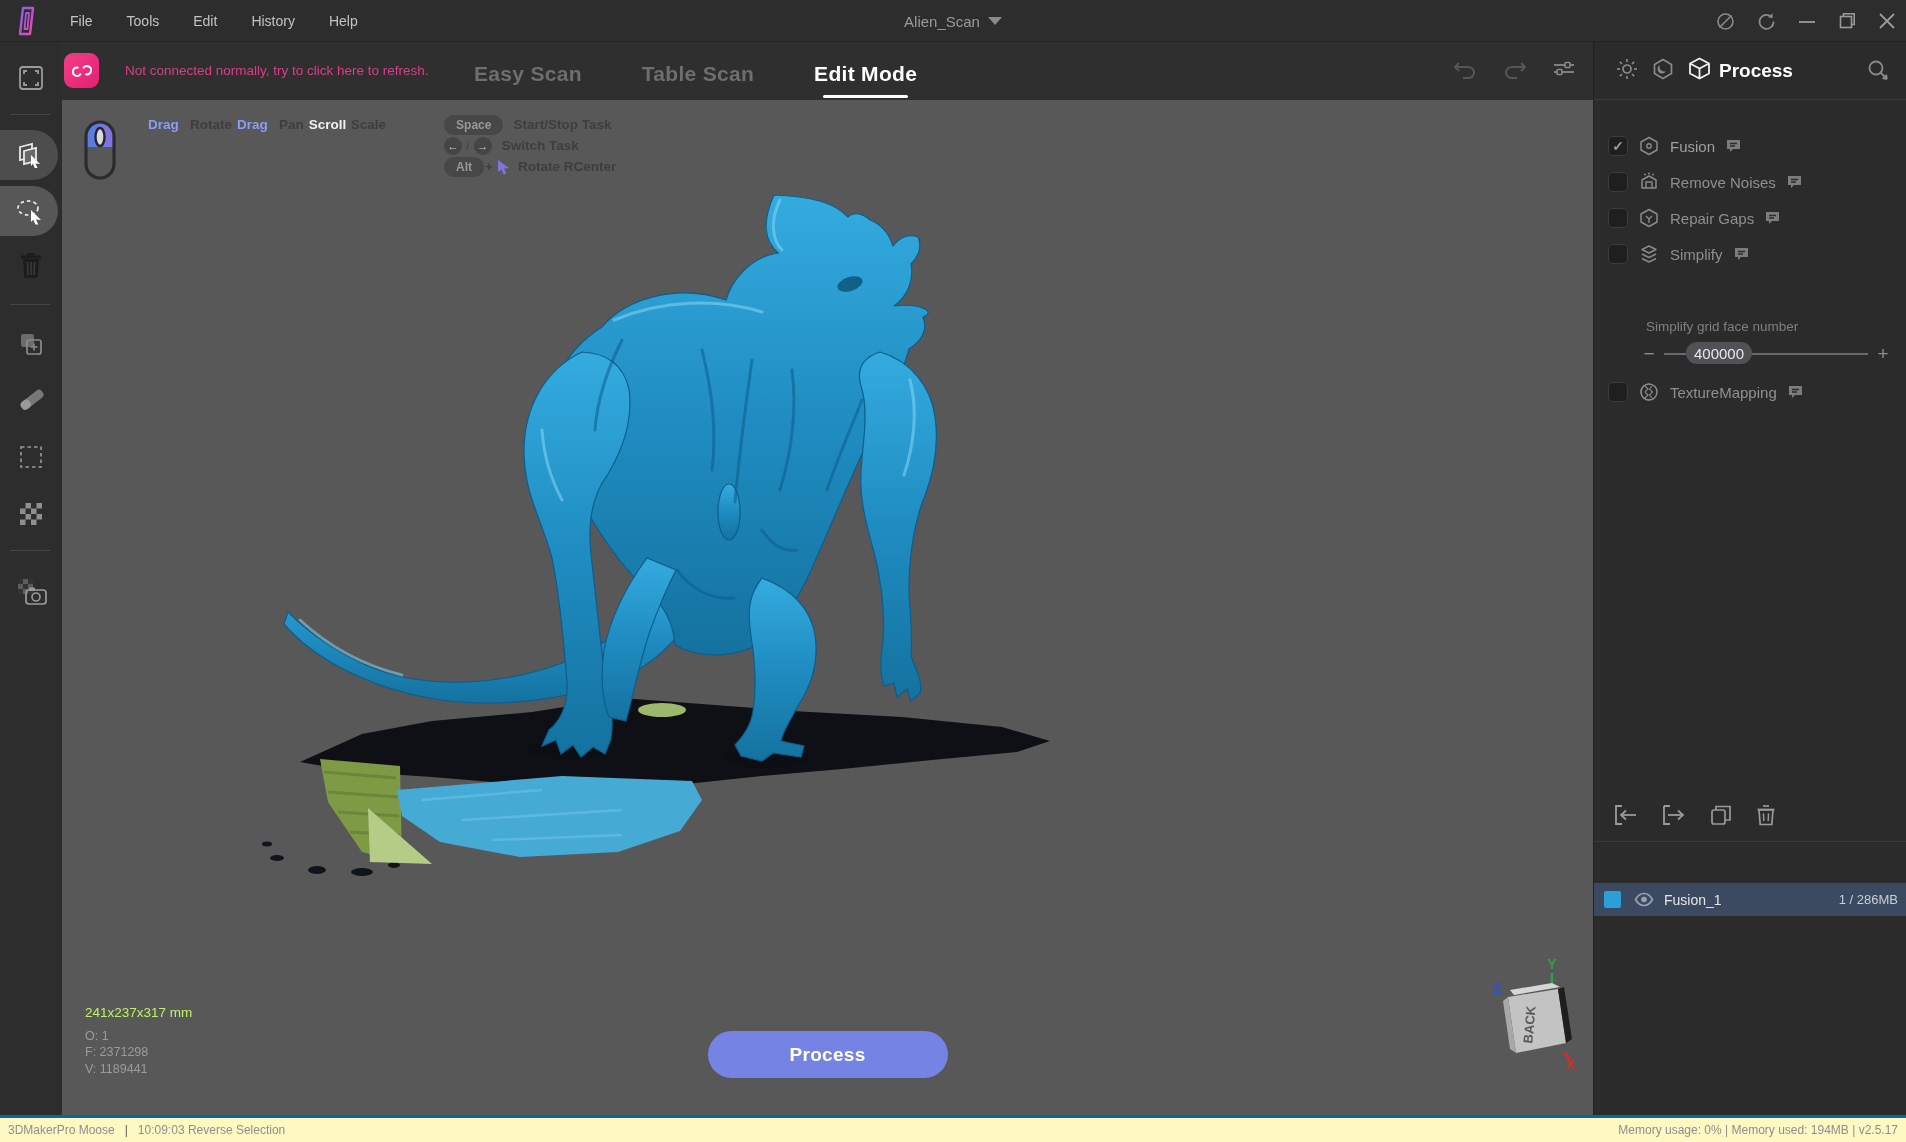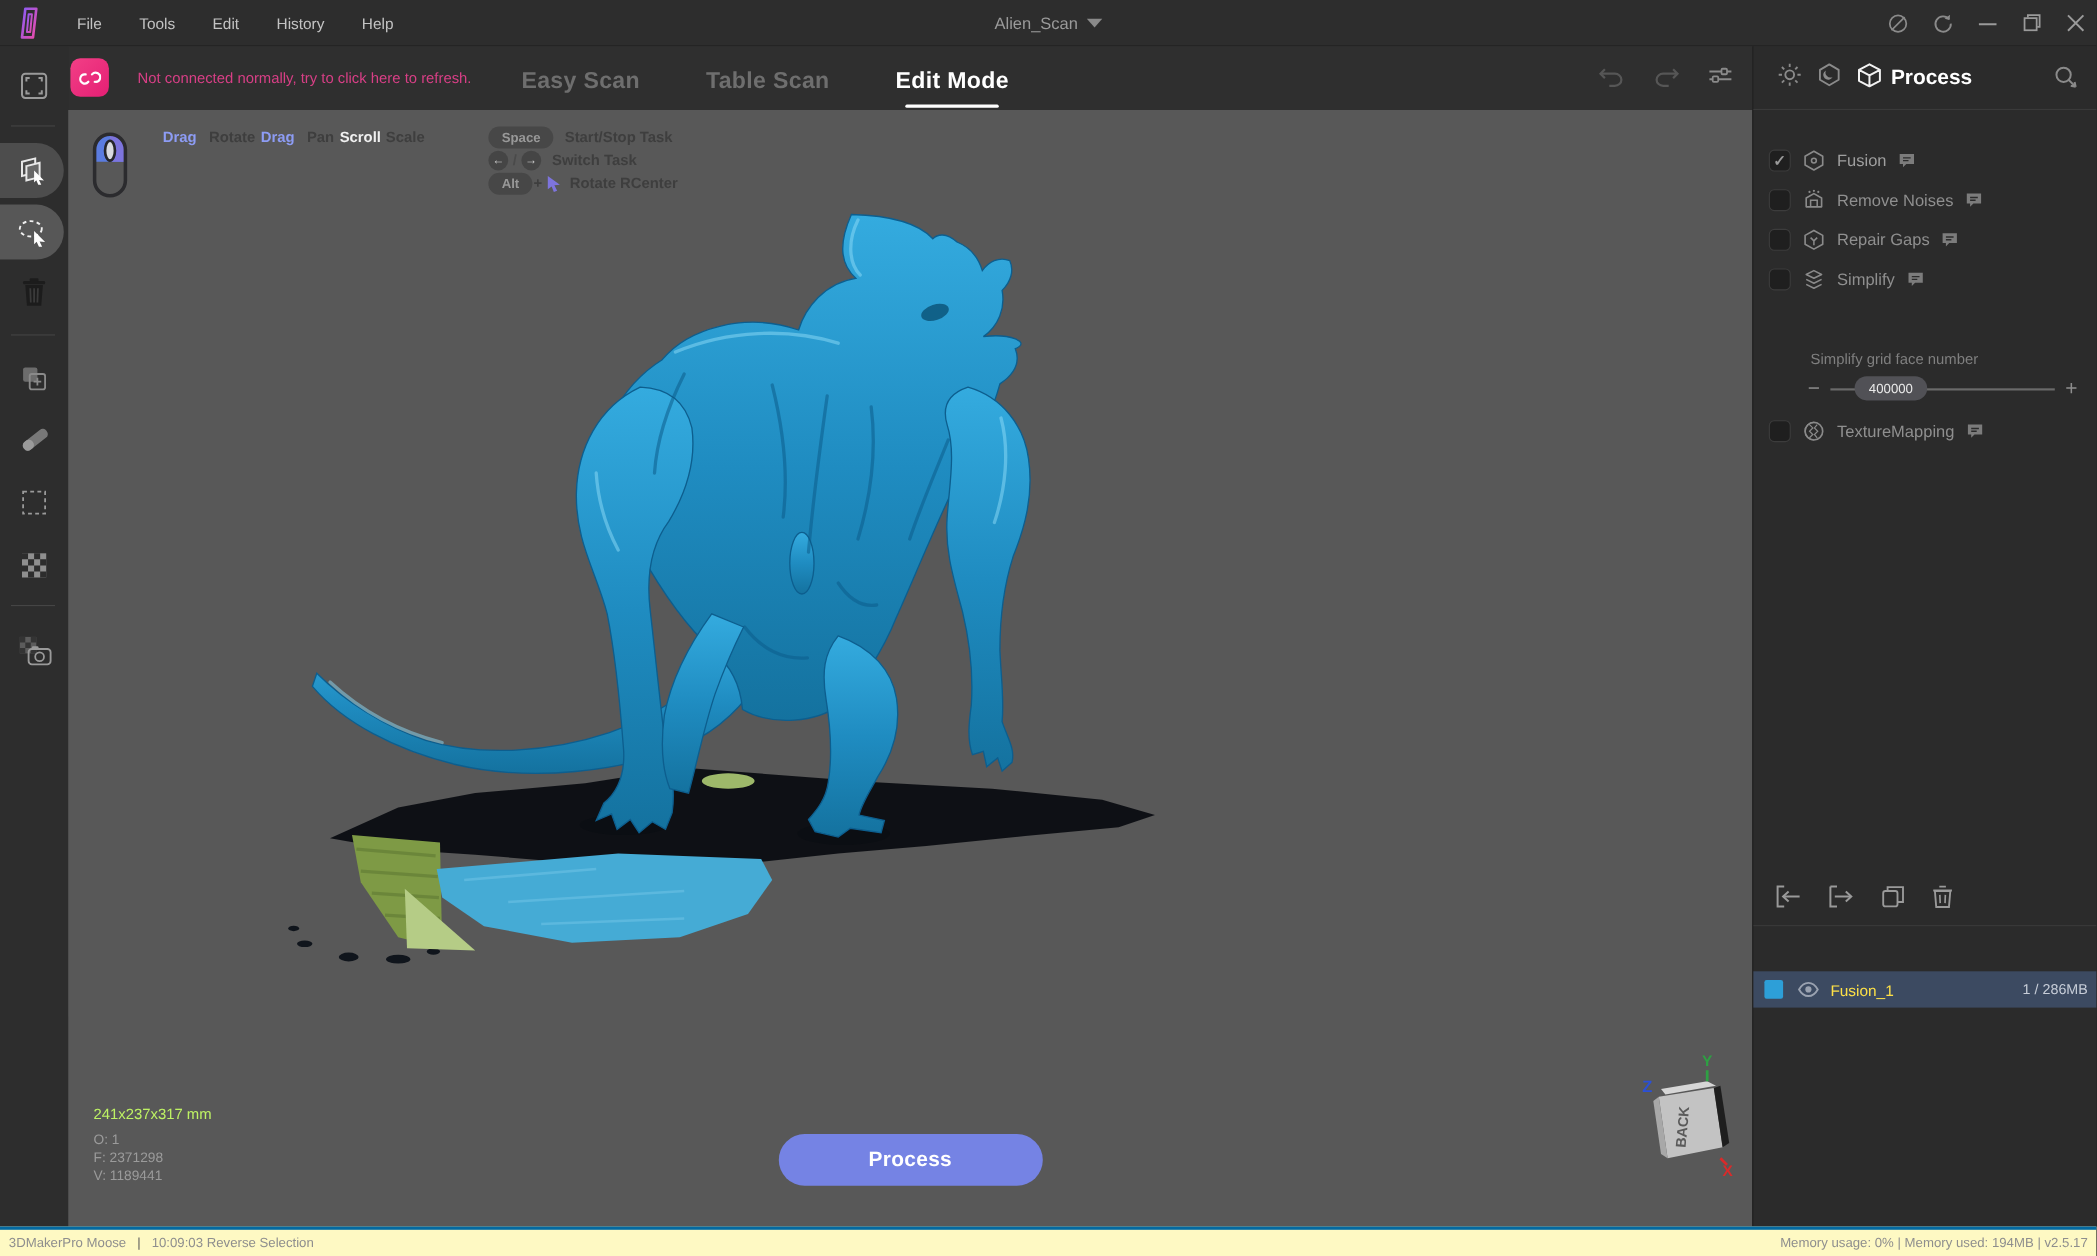--- a/index.html
+++ b/index.html
@@ -80,31 +80,31 @@
   .cbx { width:20px; height:20px; border-radius:5px; background:#1f1f1f; border:1px solid #3c3c3c;
     display:flex; align-items:center; justify-content:center; color:#9a9a9a; font-size:14px; font-weight:bold; }
   .cbx .mark { visibility:hidden; }
   .cbx.checked .mark { visibility:visible; }
   .opt-label { color:#8f8f8f; font-size:15px; }
   .slider-label { position:absolute; left:52px; top:277px; color:#7f7f7f; font-size:13.5px; }
   .slider-row { position:absolute; left:46px; top:300px; width:252px; height:24px; display:flex; align-items:center; }
   .s-minus,.s-plus { color:#8d8d8d; font-size:19px; width:18px; text-align:center; }
   .s-track { position:relative; flex:1; height:2px; background:#6a6a6a; margin:0 6px; }
   .s-pill { position:absolute; left:22px; top:-11px; width:66px; height:22px; border-radius:11px; background:#515156;
-    color:#e8e8e8; font-size:12px; display:flex; align-items:center; justify-content:center; }
+    color:#e8e8e8; font-size:15px; display:flex; align-items:center; justify-content:center; }
 
   .scan-tools { position:absolute; left:20px; top:762px; display:flex; gap:24px; align-items:center; }
   .scan-sep { position:absolute; left:0; top:799px; width:100%; height:1px; background:#3a3a3a; }
   .scan-row { position:absolute; left:0; width:100%; height:33px; display:flex; align-items:center; }
   .scan-row.selected { background:#3c4a61; }
   .swatch { width:17px; height:17px; border-radius:2px; margin-left:10px; }
   .scan-eye { margin-left:13px; width:20px; display:flex; justify-content:center; }
   .scan-name { margin-left:10px; color:#d6d6d6; font-size:14px; }
   .scan-size { margin-left:auto; margin-right:8px; color:#9a9a9a; font-size:13px; }
-  .scan-row.selected .scan-name { color:#fde047; }
+  .scan-row.selected .scan-name { color:#e5e5e5; }
   .scan-row.selected .scan-size { color:#c7cdd8; }
 
   
   .statusbar { position:absolute; left:0; top:1115px; width:1906px; height:27px; background:#fef9c3;
     border-top:3px solid #0369a1; display:flex; align-items:center; color:#8e8e8e; font-size:12px; }
   .sb-left { margin-left:8px; display:flex; gap:10px; align-items:center; }
   .sb-right { margin-left:auto; margin-right:8px; }
 </style>
 </head>
 <body>

